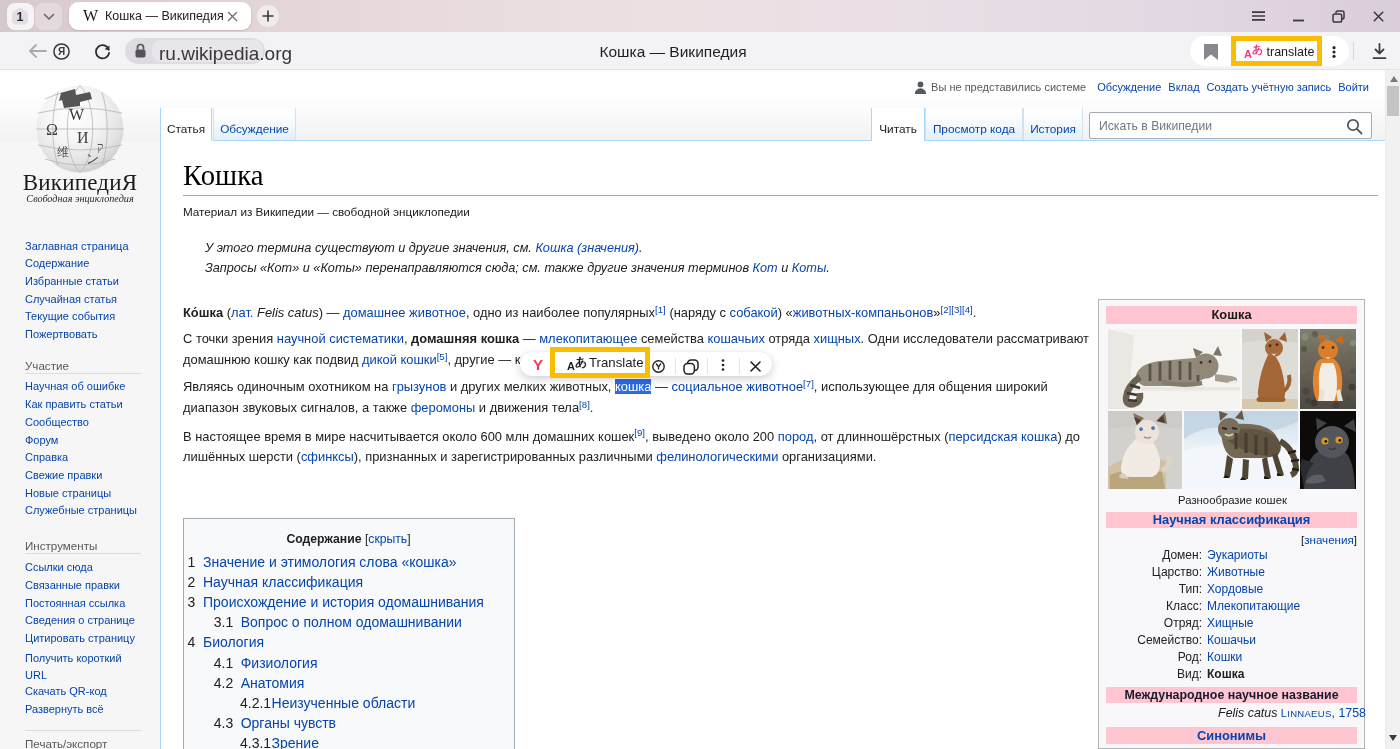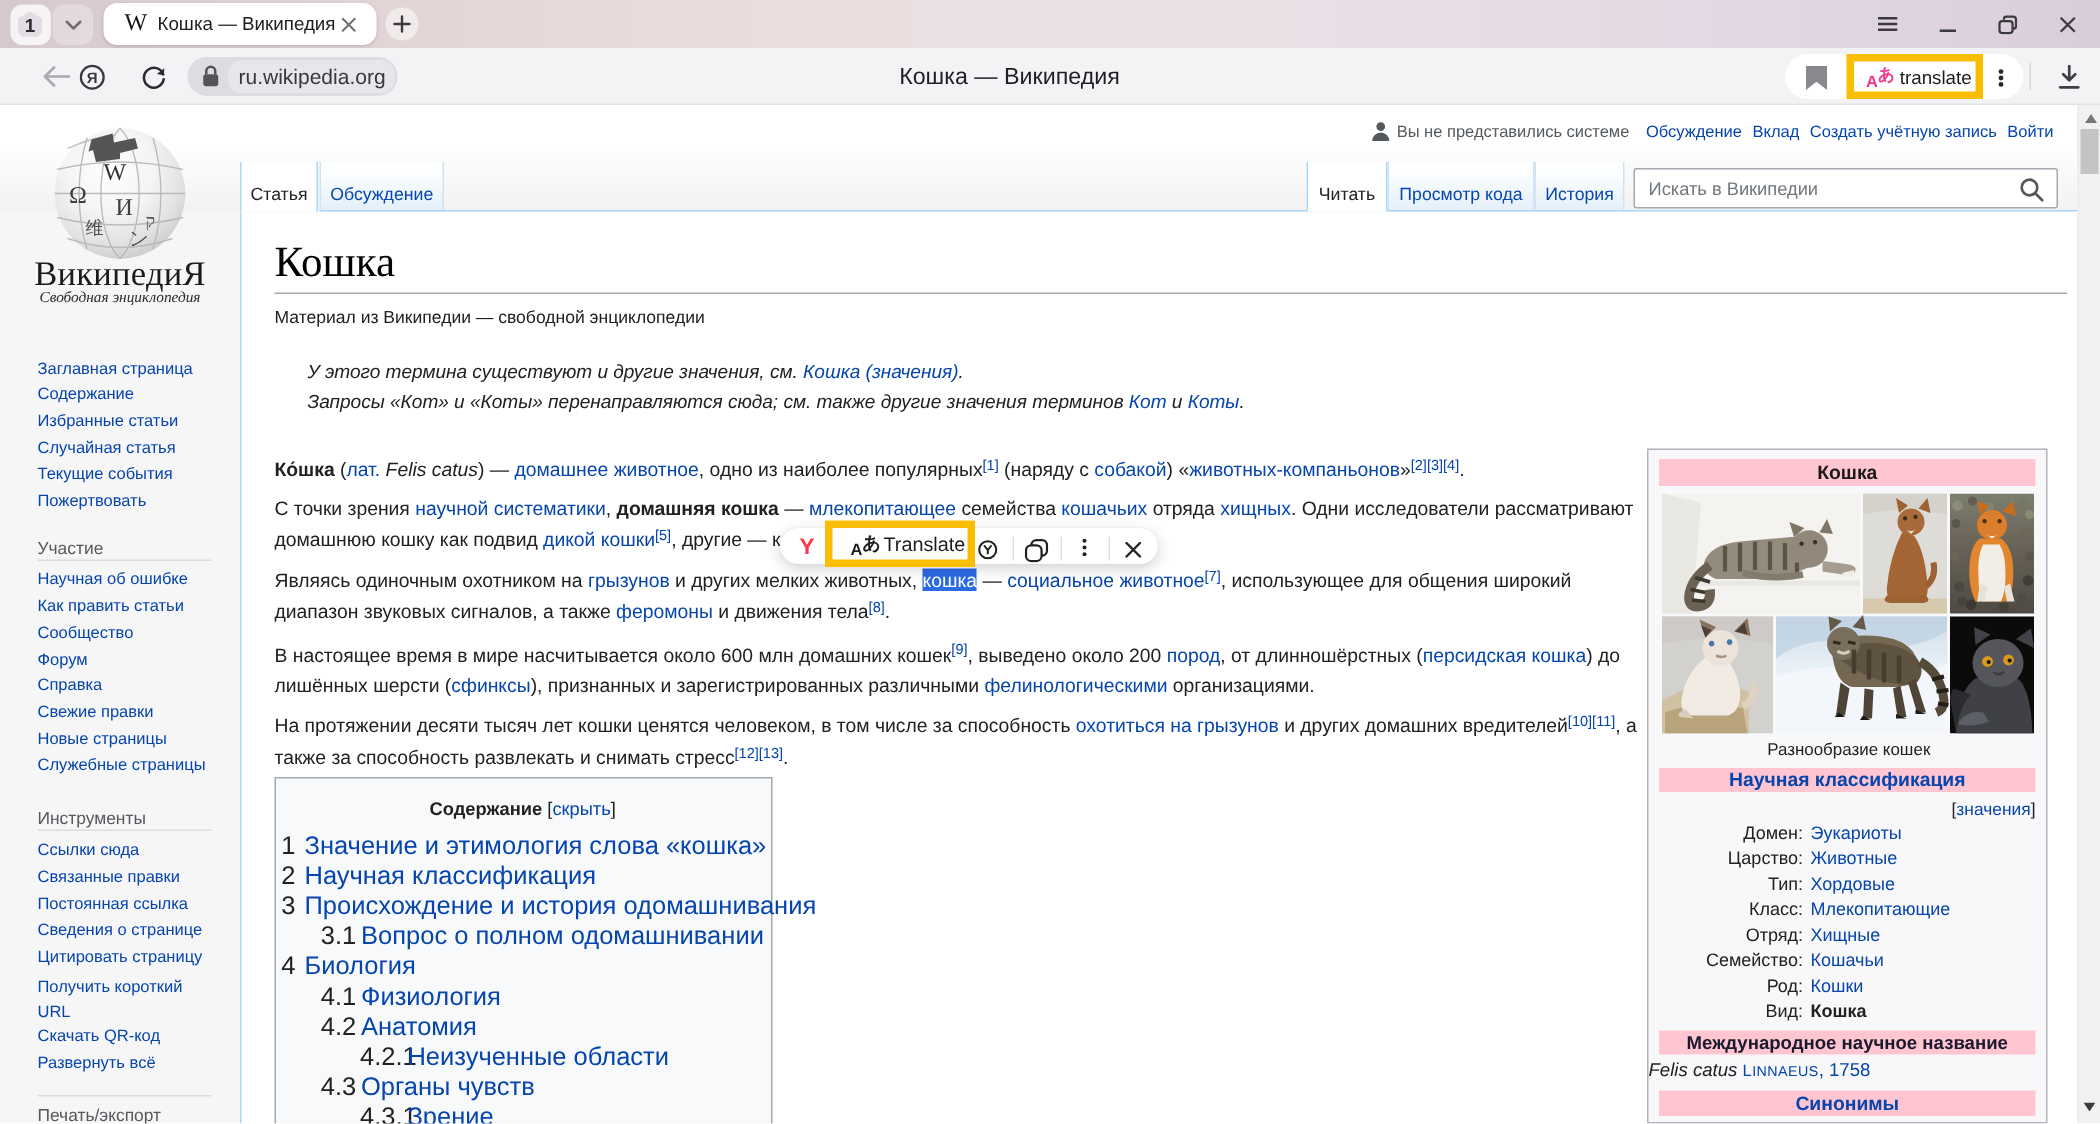--- a/index.html
+++ b/index.html
@@ -23,21 +23,21 @@
   #activetab { position:absolute; left:69px; top:2px; width:182px; height:28px; border-radius:9px; background:#fff;
     box-shadow:0 1px 2.5px rgba(80,60,80,.18); }
   #activetab .w { position:absolute; left:14px; top:5px; font-family:"Liberation Serif",serif; font-size:16px; color:#161616; }
   #activetab .t { position:absolute; left:36px; top:7px; font-size:12.5px; color:#1d1c20; white-space:nowrap; }
   #plusbtn { position:absolute; left:257px; top:5px; width:22px; height:22px; border-radius:50%; background:rgba(255,255,255,.5); }
 
   
   #toolbar { position:absolute; left:0; top:32px; width:1400px; height:38px; background:#f3f2f4; border-bottom:1px solid #e3e1e4; }
   #urlchip { position:absolute; left:125px; top:6px; width:140px; height:26px; border-radius:13px; background:#dedce1; }
   #urlinner { position:absolute; left:27px; top:2px; width:111px; height:22px; border-radius:9px; background:#e8e6ea; }
-  #urltext { position:absolute; left:34px; top:5px; font-size:14px; color:#39373c; }
+  #urltext { position:absolute; left:34px; top:5px; font-size:19px; color:#39373c; }
   #pagetitle { position:absolute; left:323px; top:11px; width:700px; text-align:center; font-size:15.5px; color:#201f23; }
   #rightpill { position:absolute; left:1190px; top:4px; width:159px; height:30px; border-radius:15px; background:#fff; }
   #ybox-toolbar { position:absolute; left:1231px; top:4px; width:91px; height:30px; background:#fff; border:5px solid #f9be01; }
   #ybox-toolbar .txt { position:absolute; left:30.5px; top:3.5px; font-size:12.5px; color:#1b1a1e; font-weight:400; }
 
   
   #page { position:absolute; left:0; top:70px; width:1400px; height:679px; background:#fff; }
   #pagebase { position:absolute; left:0; top:0; width:1385px; height:71px; background:linear-gradient(#ffffff 35%, #f2f2f2 100%); }
   #sidebarbg { position:absolute; left:0; top:71px; width:160px; height:608px; background:#f6f6f6; }
   #vline { position:absolute; left:160px; top:38px; width:1px; height:641px; background:#a7d7f9; }
@@ -66,21 +66,21 @@
   #h1 { position:absolute; left:183px; top:89px; width:1195px; height:36.5px; font-family:"Liberation Serif",serif; font-size:28.7px; color:#000; border-bottom:1px solid #a2a9b1; }
   #subtitle { position:absolute; left:183px; top:134.6px; font-size:11.7px; color:#202122; }
   .hatnote { position:absolute; left:205px; font-size:12.7px; line-height:19.65px; font-style:italic; color:#202122; white-space:nowrap; }
   .para { position:absolute; left:183px; width:915px; font-size:12.9px; line-height:20.8px; color:#202122; }
   .para b { font-weight:bold; }
   .sel { background:#2b6be3; color:#fff; }
 
   
   #toc { position:absolute; left:183px; top:447.9px; width:331.5px; height:235px; background:#f8f9fa; border:1px solid #a2a9b1; }
   #toctitle { position:absolute; left:0; top:10px; width:100%; text-align:center; color:#202122; }
-  .tocitem { position:absolute; color:#202122; white-space:nowrap; font-size:17px; }
+  .tocitem { position:absolute; color:#202122; white-space:nowrap; font-size:14px; }
   .tocitem .n { display:inline-block; }
 
   
   #infobox { position:absolute; left:1098px; top:229px; width:267px; height:450px; background:#f8f8fa; border:1px solid #b3b3b8; }
   .pinkbar { position:absolute; left:7px; width:251px; background:#ffc5d0; text-align:center; font-weight:bold; }
   .iblabel { position:absolute; font-size:12px; color:#202122; text-align:right; }
   .ibvalue { position:absolute; font-size:12px; }
 
   
   #popup { position:absolute; left:520px; top:281.5px; width:252px; height:24px; border-radius:12px; background:#fff; box-shadow:0 3px 10px rgba(0,0,0,.18), 0 0 1px rgba(0,0,0,.1); }
@@ -277,21 +277,20 @@
   <div id="h1">Кошка</div>
   <div id="subtitle">Материал из Википедии — свободной энциклопедии</div>
 
   <div class="hatnote" style="top:169.3px">У этого термина существуют и другие значения, см. <a style="">Кошка (значения)</a>.</div>
   <div class="hatnote" style="top:189px">Запросы «Кот» и «Коты» перенаправляются сюда; см. также другие значения терминов <a style="font-style:italic">Кот</a> и <a style="font-style:italic">Коты</a>.</div>
 
   <div class="para" style="top:233px"><b>Ко́шка</b> (<a>лат.</a> <i>Felis catus</i>) — <a>домашнее животное</a>, одно из наиболее популярных<sup><a>[1]</a></sup> (наряду с <a>собакой</a>) «<a>животных-компаньонов</a>»<sup><a>[2][3][4]</a></sup>.</div>
   <div class="para" style="top:259.4px">С точки зрения <a>научной систематики</a>, <b>домашняя кошка</b> — <a>млекопитающее</a> семейства <a>кошачьих</a> отряда <a>хищных</a>. Одни исследователи рассматривают домашнюю кошку как подвид <a>дикой кошки</a><sup><a>[5]</a></sup>, другие — как отдельный биологический вид<sup><a>[6]</a></sup>.</div>
   <div class="para" style="top:307.4px">Являясь одиночным охотником на <a>грызунов</a> и других мелких животных, <span class="sel">кошка</span> — <a>социальное животное</a><sup><a>[7]</a></sup>, использующее для общения широкий диапазон звуковых сигналов, а также <a>феромоны</a> и движения тела<sup><a>[8]</a></sup>.</div>
   <div class="para" style="top:356.5px">В настоящее время в мире насчитывается около 600 млн домашних кошек<sup><a>[9]</a></sup>, выведено около 200 <a>пород</a>, от длинношёрстных (<a>персидская кошка</a>) до лишённых шерсти (<a>сфинксы</a>), признанных и зарегистрированных различными <a>фелинологическими</a> организациями.</div>
-  <div class="para" style="top:404.3px">На протяжении десяти тысяч лет кошки ценятся человеком, в том числе за способность <a>охотиться на грызунов</a> и других домашних вредителей<sup><a>[10][11]</a></sup>, а также за способность развлекать и снимать стресс<sup><a>[12][13]</a></sup>.</div>
 
   <div id="toc"></div>
   <div id="toctitle" class="abs" style="left:183px;top:462.1px;width:331px;text-align:center;font-size:12.2px;color:#202122"><b>Содержание</b> [<a>скрыть</a>]</div>
   <div class="tocitem" style="left:187.5px;top:484px"><span class="n" style="width:15.5px">1</span><a>Значение и этимология слова «кошка»</a></div>
   <div class="tocitem" style="left:187.5px;top:504.1px"><span class="n" style="width:15.5px">2</span><a>Научная классификация</a></div>
   <div class="tocitem" style="left:187.5px;top:524.2px"><span class="n" style="width:15.5px">3</span><a>Происхождение и история одомашнивания</a></div>
   <div class="tocitem" style="left:213.8px;top:544.3px"><span class="n" style="width:26.9px">3.1</span><a>Вопрос о полном одомашнивании</a></div>
   <div class="tocitem" style="left:187.5px;top:564.4px"><span class="n" style="width:15.5px">4</span><a>Биология</a></div>
   <div class="tocitem" style="left:213.8px;top:584.5px"><span class="n" style="width:26.9px">4.1</span><a>Физиология</a></div>
   <div class="tocitem" style="left:213.8px;top:604.6px"><span class="n" style="width:26.9px">4.2</span><a>Анатомия</a></div>
@@ -434,21 +433,21 @@
       <div class="ibvalue" style="left:108px;top:298.7px"><a>Млекопитающие</a></div>
     <div class="iblabel" style="left:0;top:315.7px;width:103px">Отряд:</div>
       <div class="ibvalue" style="left:108px;top:315.7px"><a>Хищные</a></div>
     <div class="iblabel" style="left:0;top:332.7px;width:103px">Семейство:</div>
       <div class="ibvalue" style="left:108px;top:332.7px"><a>Кошачьи</a></div>
     <div class="iblabel" style="left:0;top:349.7px;width:103px">Род:</div>
       <div class="ibvalue" style="left:108px;top:349.7px"><a>Кошки</a></div>
     <div class="iblabel" style="left:0;top:366.7px;width:103px">Вид:</div>
       <div class="ibvalue" style="left:108px;top:366.7px;color:#202122;font-weight:bold">Кошка</div>
     <div class="pinkbar" style="top:386.9px;height:16.5px;font-size:12.4px;line-height:16.5px;color:#1a1a2e">Международное научное название</div>
-    <div class="abs" style="left:0;top:405.5px;width:267px;text-align:left;font-size:12.4px;color:#202122"><i>Felis catus</i> <a style="font-size:11px;letter-spacing:.3px">L<span style="font-size:9.5px">INNAEUS</span></a><a>, 1758</a></div>
+    <div class="abs" style="left:0;top:405.5px;width:267px;text-align:right;font-size:12.4px;color:#202122"><i>Felis catus</i> <a style="font-size:11px;letter-spacing:.3px">L<span style="font-size:9.5px">INNAEUS</span></a><a>, 1758</a></div>
     <div class="pinkbar" style="top:427.3px;height:17px;font-size:12.9px;line-height:17px"><a>Синонимы</a></div>
   </div>
 
   <div id="popup">
     <svg class="abs" style="left:11px;top:5px" width="14" height="14" viewBox="0 0 14 14">
       <defs>
           <linearGradient id="ylogo" x1="0" y1="0" x2="0" y2="1">
             <stop offset="0" stop-color="#ff3d2e"></stop>
             <stop offset="1" stop-color="#fb2b7c"></stop>
           </linearGradient>

